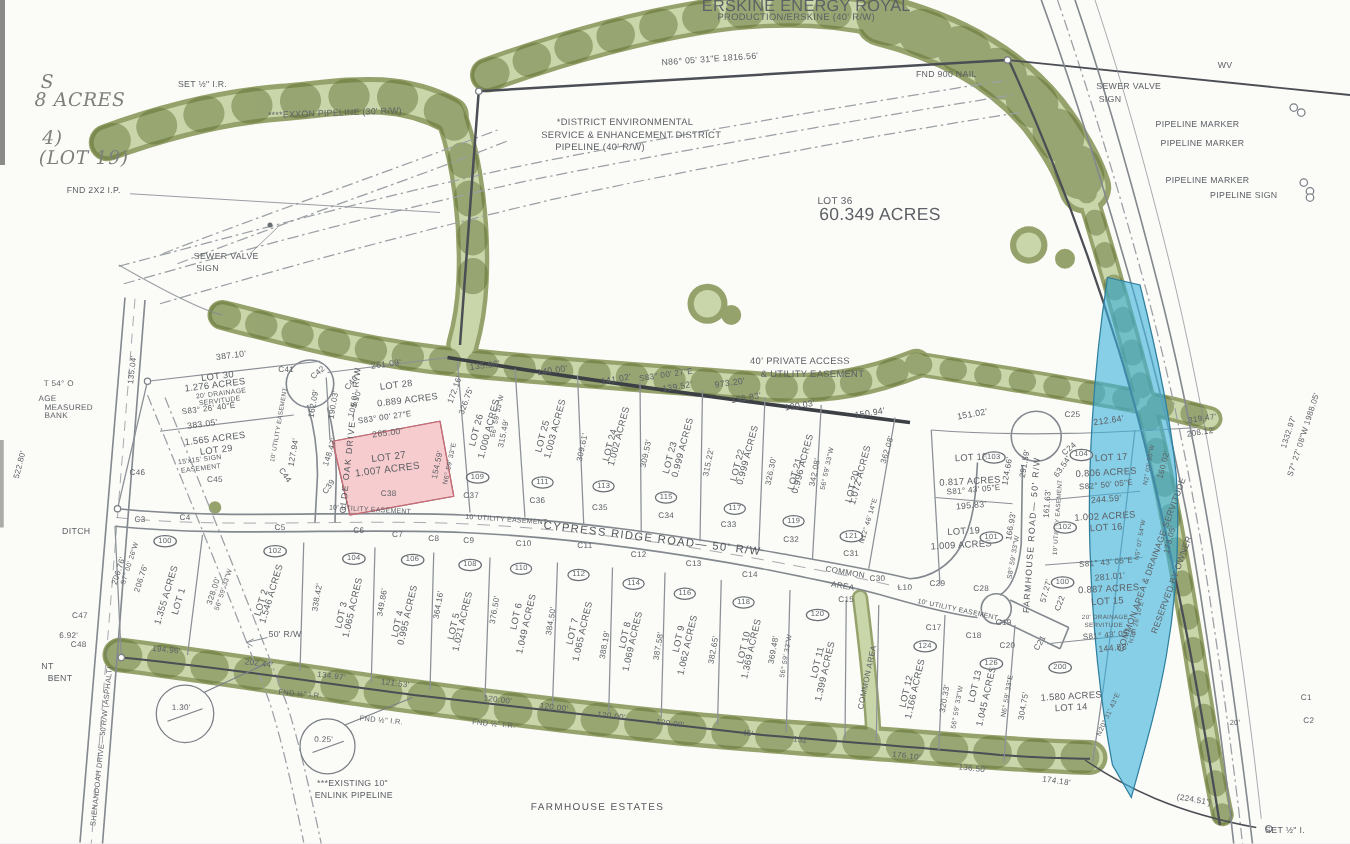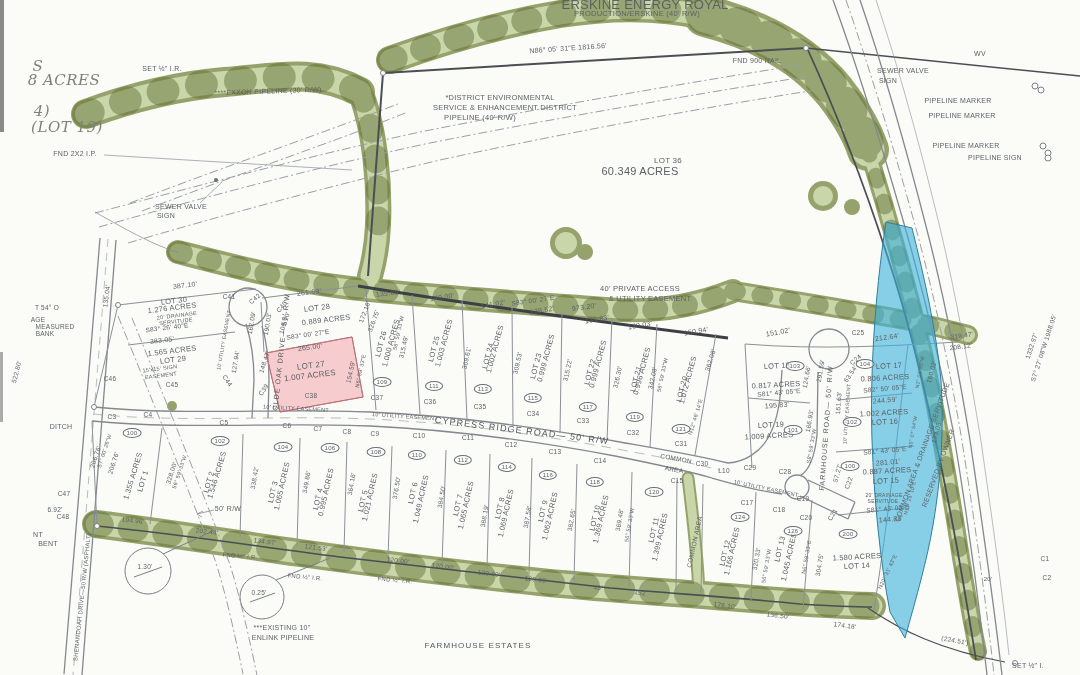--- a/index.html
+++ b/index.html
@@ -189,21 +189,21 @@
       <div class="lbl" style="left: 268px; top: 91px; font-size: 7px; transform: translate(-50%, -50%) rotate(-2deg);">****EXXON PIPELINE (30' R/W)</div>
       <div class="lbl" style="left: 181px; top: 206px; font-size: 7px; transform: translate(-50%, -50%) rotate(0deg);">SEWER VALVE</div>
       <div class="lbl" style="left: 166px; top: 215px; font-size: 7px; transform: translate(-50%, -50%) rotate(0deg);">SIGN</div>
       <div class="lbl" style="left: 645px; top: 4px; font-size: 13px; transform: translate(-50%, -50%) rotate(0deg);">ERSKINE ENERGY ROYAL</div>
       <div class="lbl" style="left: 637px; top: 14px; font-size: 7.5px; transform: translate(-50%, -50%) rotate(0deg);">PRODUCTION/ERSKINE (40' R/W)</div>
       <div class="lbl" style="left: 568px; top: 48px; font-size: 7px; transform: translate(-50%, -50%) rotate(-4deg);">N86° 05' 31"E   1816.56'</div>
       <div class="lbl" style="left: 500px; top: 98px; font-size: 7.5px; transform: translate(-50%, -50%) rotate(0deg);">*DISTRICT ENVIRONMENTAL</div>
       <div class="lbl" style="left: 505px; top: 108px; font-size: 7.5px; transform: translate(-50%, -50%) rotate(0deg);">SERVICE &amp; ENHANCEMENT DISTRICT</div>
       <div class="lbl" style="left: 480px; top: 118px; font-size: 7.5px; transform: translate(-50%, -50%) rotate(0deg);">PIPELINE (40' R/W)</div>
       <div class="lbl" style="left: 668px; top: 161px; font-size: 8px; transform: translate(-50%, -50%) rotate(0deg);">LOT 36</div>
-      <div class="lbl" style="left: 640px; top: 171px; font-size: 11px; transform: translate(-50%, -50%) rotate(0deg);">60.349 ACRES</div>
+      <div class="lbl" style="left: 704px; top: 171px; font-size: 14px; transform: translate(-50%, -50%) rotate(0deg);">60.349 ACRES</div>
       <div class="lbl" style="left: 757px; top: 60px; font-size: 7px; transform: translate(-50%, -50%) rotate(0deg);">FND 900 NAIL</div>
       <div class="lbl" style="left: 980px; top: 53px; font-size: 7px; transform: translate(-50%, -50%) rotate(0deg);">WV</div>
       <div class="lbl" style="left: 903px; top: 70px; font-size: 7px; transform: translate(-50%, -50%) rotate(0deg);">SEWER VALVE</div>
       <div class="lbl" style="left: 888px; top: 80px; font-size: 7px; transform: translate(-50%, -50%) rotate(0deg);">SIGN</div>
       <div class="lbl" style="left: 958px; top: 100px; font-size: 7px; transform: translate(-50%, -50%) rotate(0deg);">PIPELINE MARKER</div>
       <div class="lbl" style="left: 962px; top: 115px; font-size: 7px; transform: translate(-50%, -50%) rotate(0deg);">PIPELINE MARKER</div>
       <div class="lbl" style="left: 966px; top: 145px; font-size: 7px; transform: translate(-50%, -50%) rotate(0deg);">PIPELINE MARKER</div>
       <div class="lbl" style="left: 995px; top: 157px; font-size: 7px; transform: translate(-50%, -50%) rotate(0deg);">PIPELINE SIGN</div>
       <div class="lbl" style="left: 640px; top: 289px; font-size: 7.5px; transform: translate(-50%, -50%) rotate(0deg);">40' PRIVATE ACCESS</div>
       <div class="lbl" style="left: 650px; top: 299px; font-size: 7.5px; transform: translate(-50%, -50%) rotate(0deg);">&amp; UTILITY EASEMENT</div>

